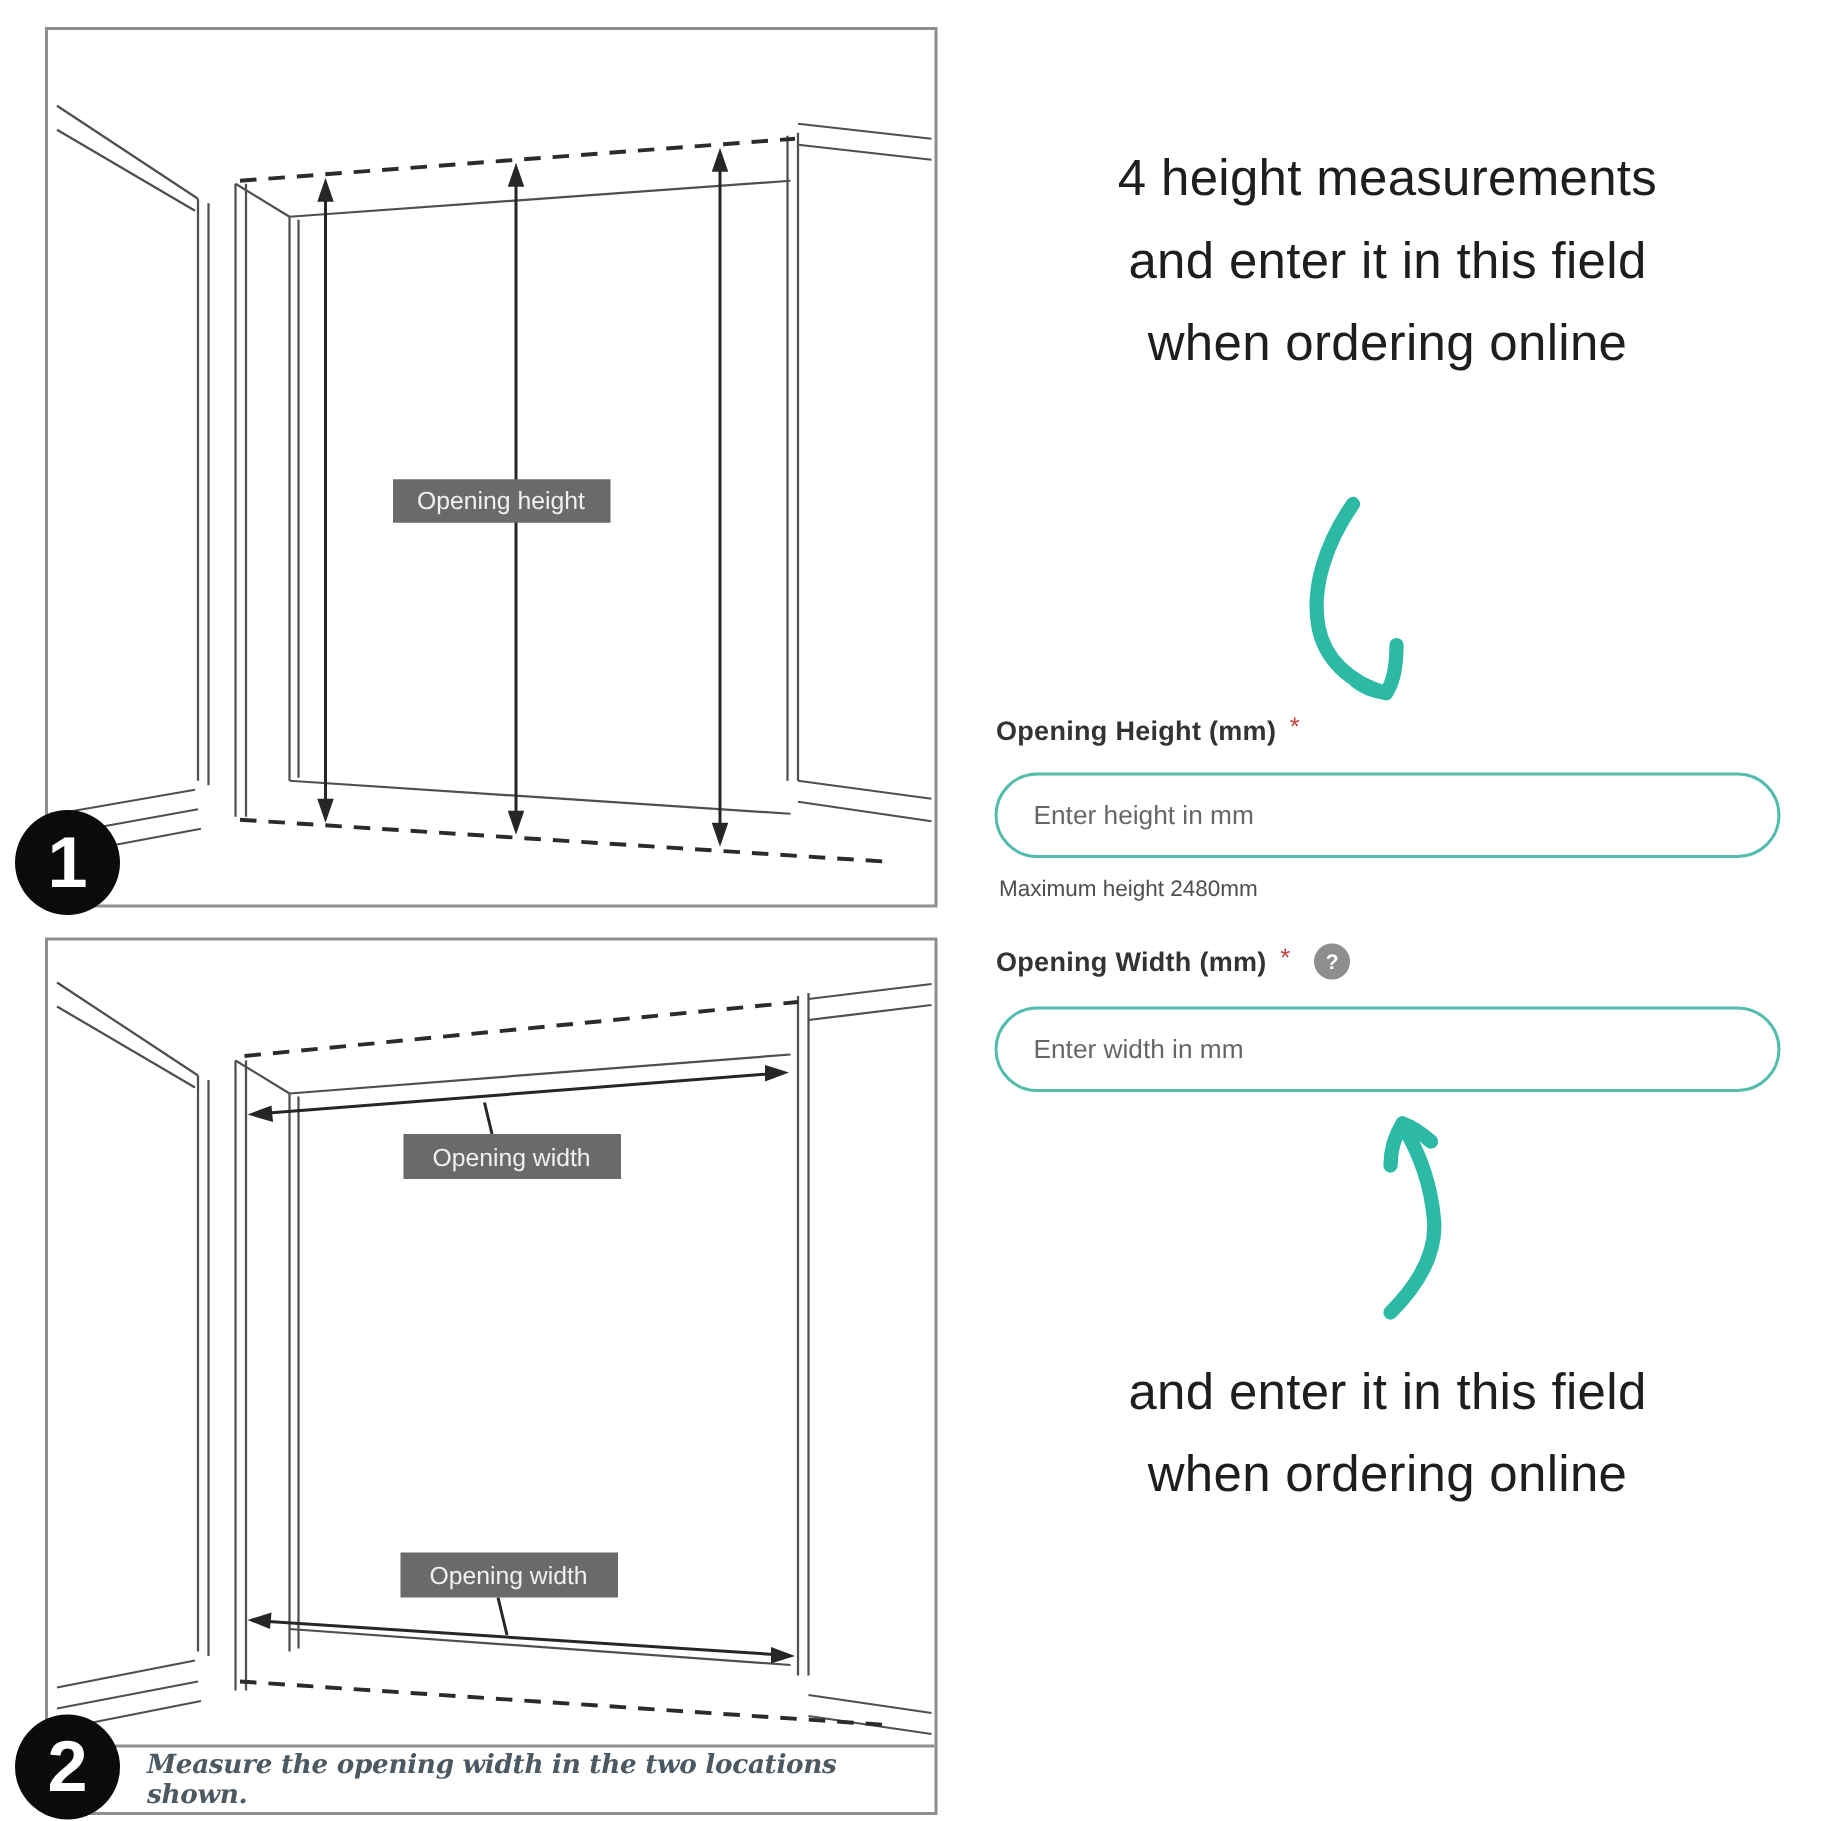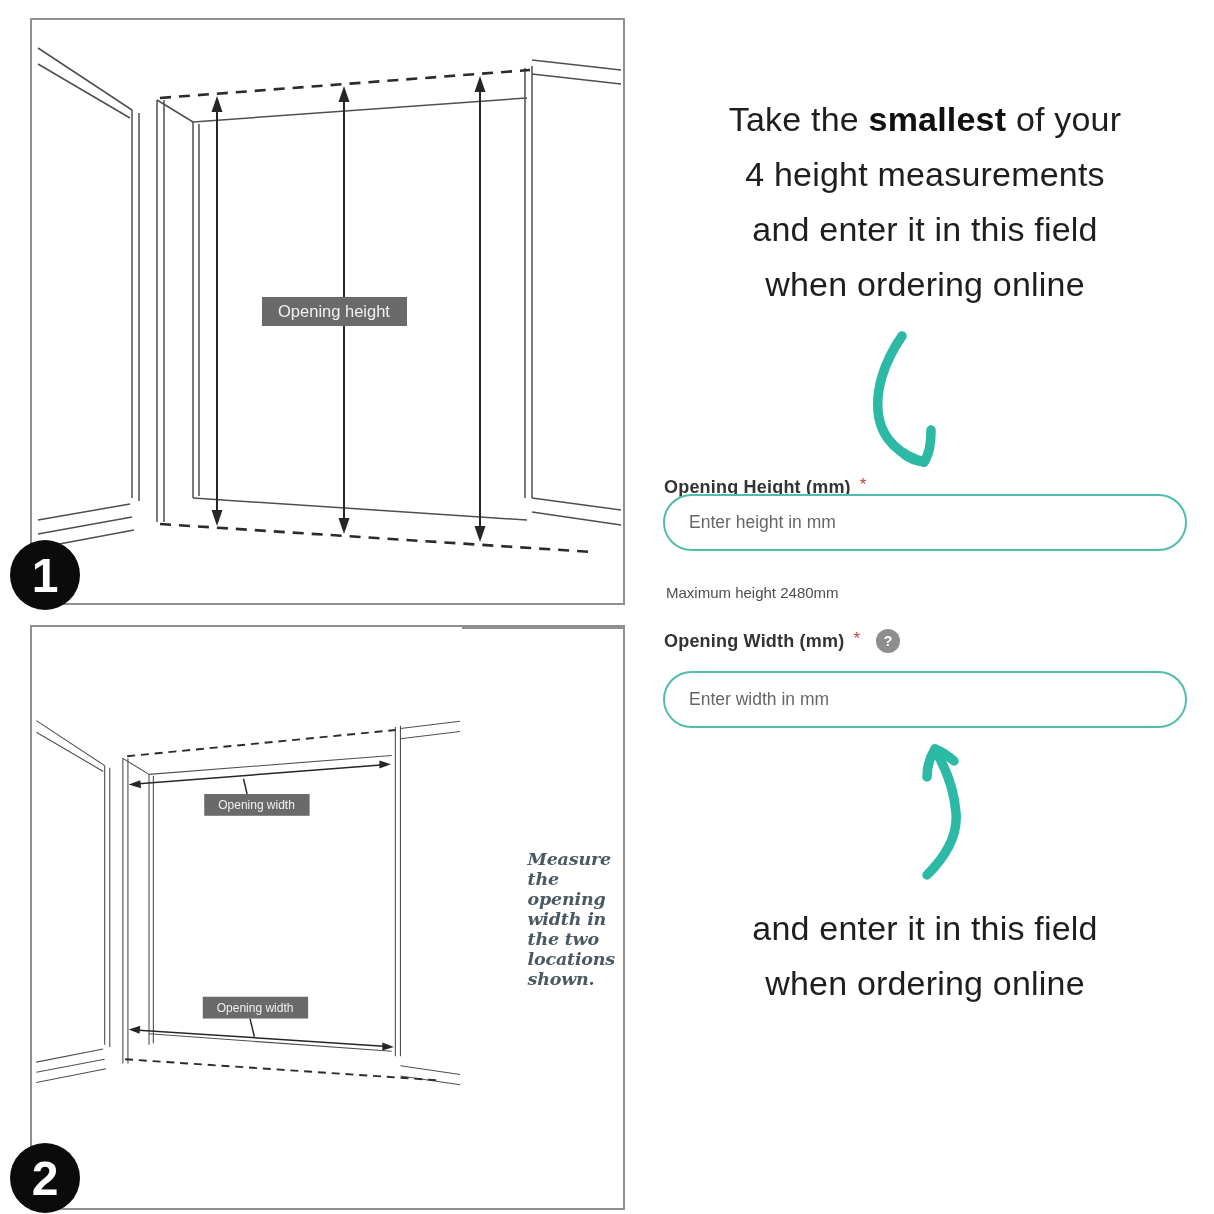--- a/index.html
+++ b/index.html
@@ -7,21 +7,21 @@
   body { font-family:"Liberation Sans", sans-serif; }
   #stage {
     position:relative; width:1214px; height:1214px; background:#ffffff;
     overflow:hidden;
   }
 
   
   .diagram-box {
     position:absolute; left:30px; width:595px;
     border:2px solid #8f8f8f; background:#ffffff;
-    display:flex; 
+    display:flex; flex-direction:column;
   }
   #diagram-box-1 { top:18px;  height:587px; }
   #diagram-box-2 { top:625px; height:585px; }
   .diagram-art { flex:1 1 auto; display:block; }
   .caption-band {
     flex:0 0 45px; border-top:2px solid #8f8f8f;
     display:flex; align-items:center; padding-left:66px; padding-right:8px;
     font-family:"DejaVu Serif", serif; font-style:italic; font-weight:600;
     font-size:17.5px; color:#4c5963; letter-spacing:-0.2px;
   }
@@ -64,21 +64,21 @@
     align-items:center; justify-content:center; margin-left:16px; margin-top:-2px;
     cursor:default;
   }
   .pill-input {
     position:absolute; left:663px; width:524px; height:57px;
     border:2px solid #52bcad; border-radius:29px; background:#ffffff;
     font-family:"Liberation Sans", sans-serif; font-size:17.5px; color:#444444;
     padding:0 24px; outline:none;
   }
   .pill-input::placeholder { color:#666666; opacity:1; }
-  #height-input { top:494px; }
+  #height-input { top:515px; }
   #width-input  { top:671px; }
   .helper-text {
     position:absolute; left:666px; top:584px; font-size:15px; color:#4e4e4e;
   }
 </style>
 </head>
 <body>
 
 <div id="stage">
 
@@ -188,21 +188,20 @@
       <g>
         <rect class="lblbox" x="235" y="408" width="145" height="30"></rect>
         <text class="lbltxt" x="307" y="429" text-anchor="middle">Opening width</text>
       </g>
     </svg>
     <div class="caption-band">Measure the opening width in the two locations shown.</div>
   </div>
   <div class="num-badge" id="num-badge-2">2</div>
 
   <div class="instr" id="instr-height">
-    <div><span>Take the </span><b>smallest</b><span> of your</span></div>
     <div>4 height measurements</div>
     <div>and enter it in this field</div>
     <div>when ordering online</div>
   </div>
 
   <svg class="teal-arrow" style="left:850px; top:330px;" width="130" height="150" viewBox="0 0 130 150">
     <path class="teal-stroke" d="M52,6 C34,32 24,62 29,88 C33,109 49,125 74,132"></path>
     <path class="teal-stroke" d="M81,100 C81,113 79,125 74,132"></path>
     <path class="teal-stroke" d="M54,124 C60,129 67,131 74,132"></path>
   </svg>

